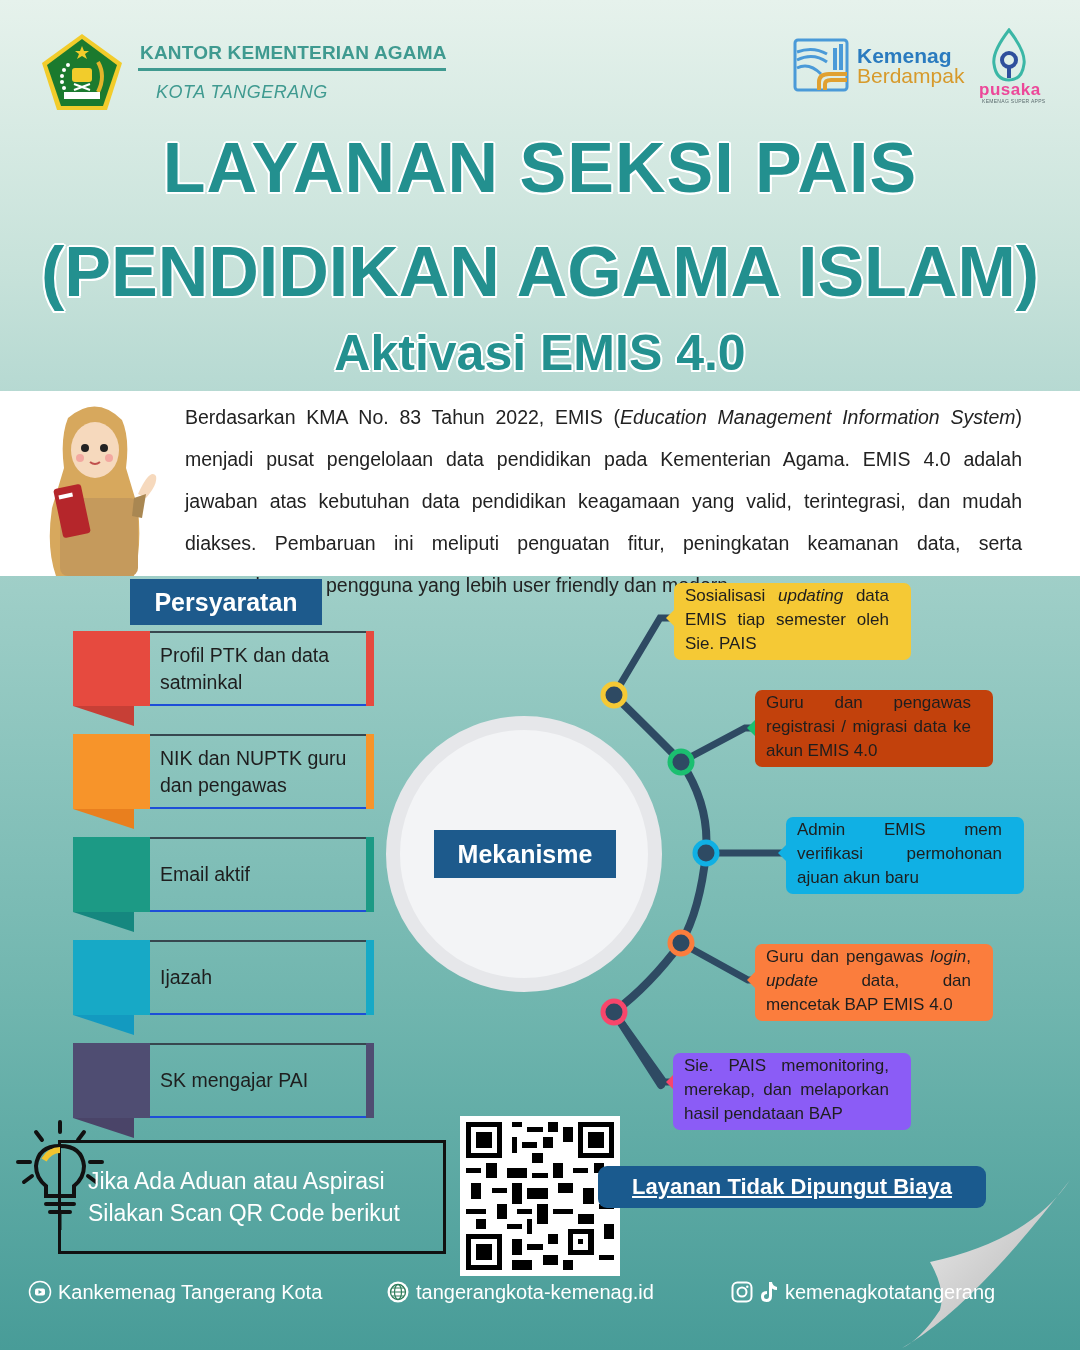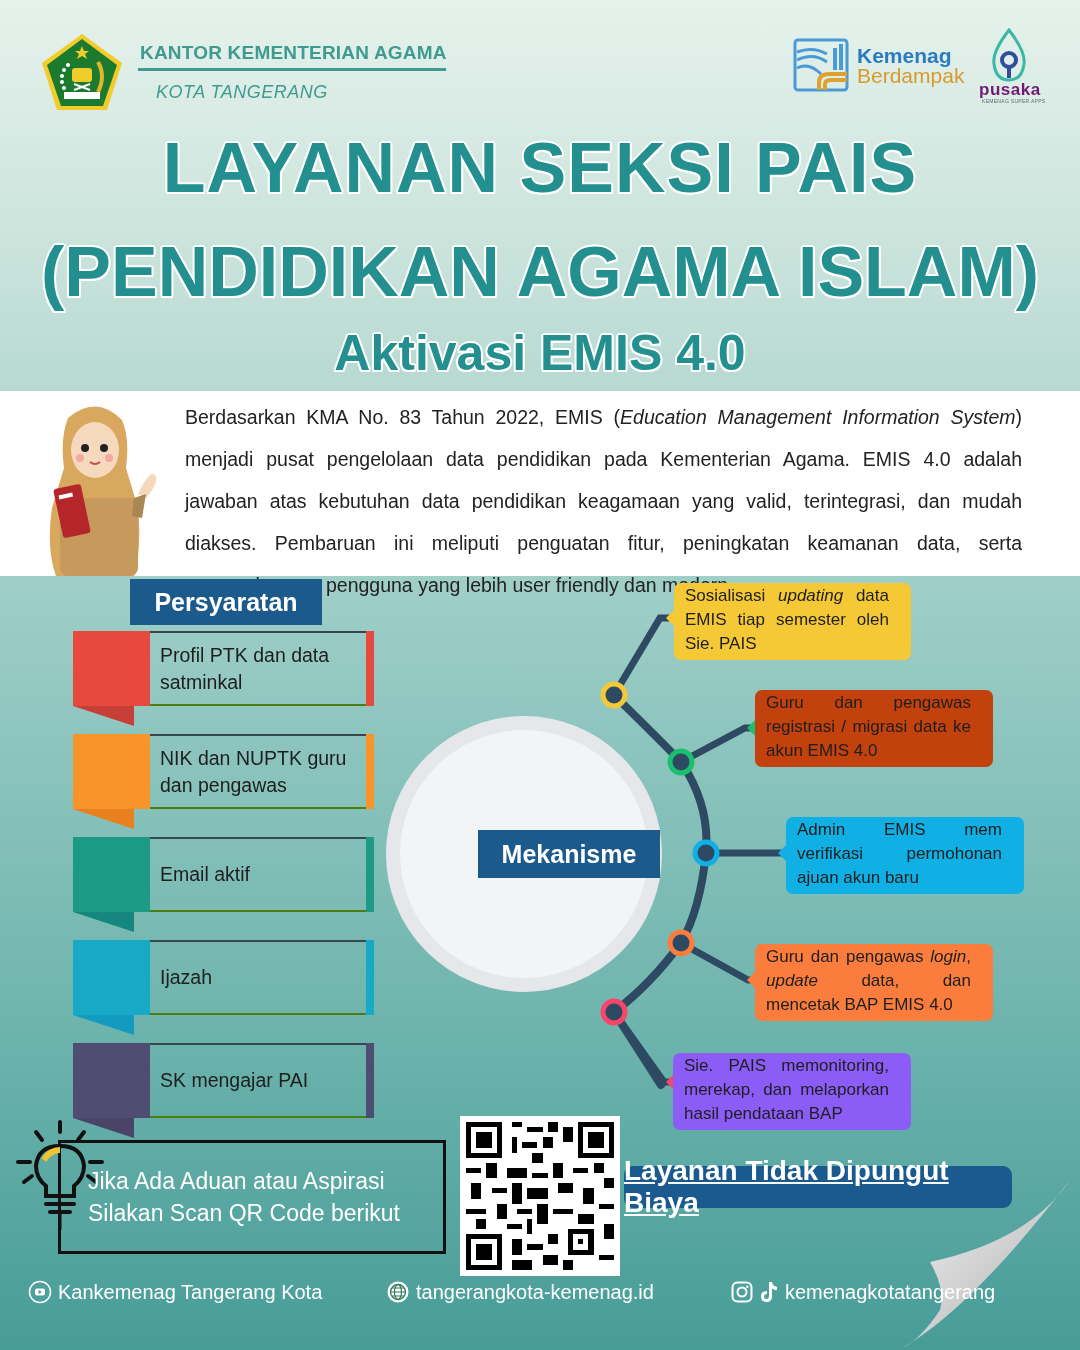--- a/index.html
+++ b/index.html
@@ -14,21 +14,21 @@
     
     .logo-kemenag { left: 40px; top: 32px; width: 84px; height: 80px; }
     .org-name { left: 140px; top: 42px; font-family: "Liberation Sans", sans-serif; font-weight: bold; font-size: 19px; color: #3f9a90; letter-spacing: 0.2px; }
     .org-line { left: 138px; top: 68px; width: 308px; height: 3px; background: #3f9a90; }
     .org-city { left: 140px; top: 82px; font-family: "Liberation Sans", sans-serif; font-style: italic; font-size: 18px; color: #3f9a90; letter-spacing: 0.5px; margin-left: 16px; }
 
     .logo-berdampak { left: 793px; top: 38px; width: 56px; height: 54px; }
     .berdampak-t1 { left: 857px; top: 44px; font-family: "Liberation Sans", sans-serif; font-weight: bold; font-size: 21px; color: #2a7bbf; }
     .berdampak-t2 { left: 857px; top: 64px; font-family: "Liberation Sans", sans-serif; font-size: 21px; color: #d79a2b; }
     .logo-pusaka { left: 990px; top: 28px; width: 38px; height: 56px; }
-    .pusaka-t { left: 979px; top: 80px; font-family: "Liberation Sans", sans-serif; font-weight: bold; font-size: 17px; color: #701a75; letter-spacing: 0.5px; }
+    .pusaka-t { left: 979px; top: 80px; font-family: "Liberation Sans", sans-serif; font-weight: bold; font-size: 17px; color: #ec4899; letter-spacing: 0.5px; }
     .pusaka-sub { left: 982px; top: 98px; font-family: "Liberation Sans", sans-serif; font-size: 5px; color: #5b6b6e; letter-spacing: 0.3px; }
 
     
     .title {
       left: 0; width: 1080px; text-align: center;
       font-family: "Liberation Sans", sans-serif; font-weight: bold; color: #23908f;
       -webkit-text-stroke: 0px;
       text-shadow: 2px 0 0 #fff, -2px 0 0 #fff, 0 2px 0 #fff, 0 -2px 0 #fff, 1.5px 1.5px 0 #fff, -1.5px -1.5px 0 #fff, 1.5px -1.5px 0 #fff, -1.5px 1.5px 0 #fff;
     }
     .title-1 { top: 128px; font-size: 70px; letter-spacing: 1px; }
@@ -49,35 +49,35 @@
     .req-title {
       left: 130px; top: 579px; width: 192px; height: 46px; background: #1d5a8c;
       color: #fff; font-family: "Liberation Sans", sans-serif; font-weight: bold; font-size: 25px;
       display: flex; align-items: center; justify-content: center;
     }
     .req-item { left: 73px; width: 302px; height: 94px; }
     .req-item .flag { position: absolute; left: 0; top: 0; width: 77px; height: 75px; }
     .req-item .tail { position: absolute; left: 0; top: 75px; width: 61px; height: 20px; }
     .req-item .box {
       position: absolute; left: 77px; top: 0; width: 216px; height: 75px;
-      border-top: 2px solid #37474f; border-bottom: 2px solid #4d7c0f;
+      border-top: 2px solid #37474f; border-bottom: 2px solid #1d4ed8;
       display: flex; align-items: center; padding-left: 10px;
       font-family: "Liberation Sans", sans-serif; font-size: 19.5px; line-height: 27px; color: #1e1e1e;
     }
     .req-item .edge { position: absolute; left: 293px; top: 0; width: 8px; height: 75px; }
 
     
     .mek-circle {
       left: 386px; top: 716px; width: 276px; height: 276px; border-radius: 50%;
       background: #f3f4f6; border: 14px solid #e6e7ea;
     }
     .mek-label {
       left: 434px; top: 830px; width: 182px; height: 48px; background: #1d5a8c;
       color: #fff; font-family: "Liberation Sans", sans-serif; font-weight: bold; font-size: 25px;
-      display: flex; align-items: center; justify-content: center; margin-left: 44px;
+      display: flex; align-items: center; justify-content: center;
     }
     .timeline-svg { left: 560px; top: 580px; width: 480px; height: 560px; }
 
     .step {
       font-family: "Liberation Sans", sans-serif; font-size: 17px; line-height: 24px; color: #1e1e1e;
       padding: 1px 22px 4px 11px; border-radius: 7px; text-align: justify; text-align-last: left;
     }
     .step i { font-style: italic; }
     .step-1 { left: 674px; top: 583px; width: 237px; background: #f5c935; }
     .step-2 { left: 755px; top: 690px; width: 238px; background: #c2410c; }
@@ -92,22 +92,22 @@
     }
     .aduan-text {
       left: 88px; top: 1165px; width: 360px;
       font-family: "Liberation Sans", sans-serif; font-size: 23px; line-height: 32px; color: #fff;
     }
     .bulb { left: 14px; top: 1120px; width: 92px; height: 110px; }
 
     .qr { left: 460px; top: 1116px; width: 160px; height: 160px; background: #fff; padding: 6px; }
 
     .free-badge {
-      left: 624px; top: 1166px; width: 388px; height: 42px; background: #1a5a8e; border-radius: 9px;
-      color: #fff; font-family: "Liberation Sans", sans-serif; font-weight: bold; font-size: 28px;
+      left: 598px; top: 1166px; width: 388px; height: 42px; background: #1a5a8e; border-radius: 9px;
+      color: #fff; font-family: "Liberation Sans", sans-serif; font-weight: bold; font-size: 22px;
       display: flex; align-items: center; justify-content: center; text-decoration: underline;
     }
 
     .page-curl { left: 880px; top: 1140px; width: 200px; height: 210px; pointer-events: none; }
 
     
     .footer-item {
       top: 1278px; height: 28px; display: flex; align-items: center; gap: 6px;
       font-family: "Liberation Sans", sans-serif; font-size: 20px; color: #fff;
     }

